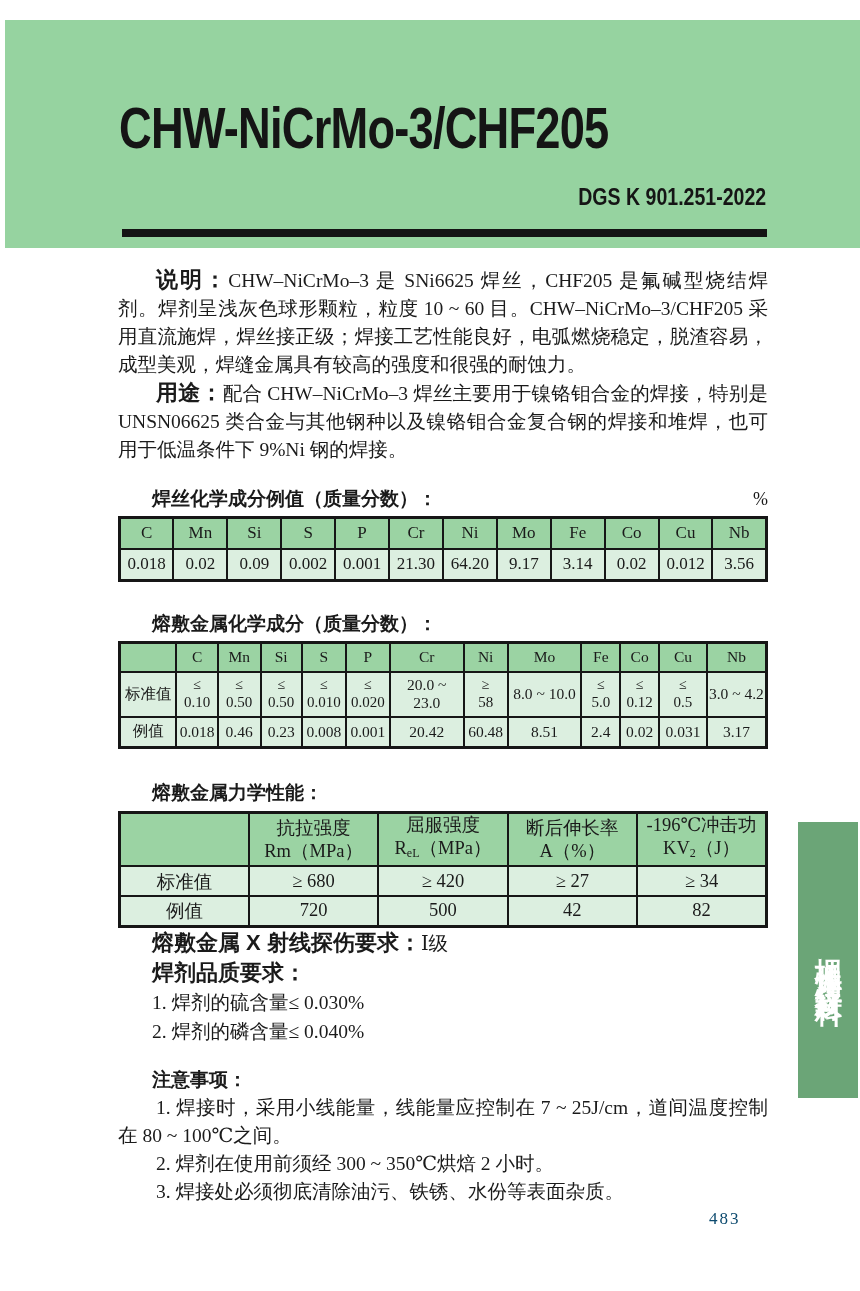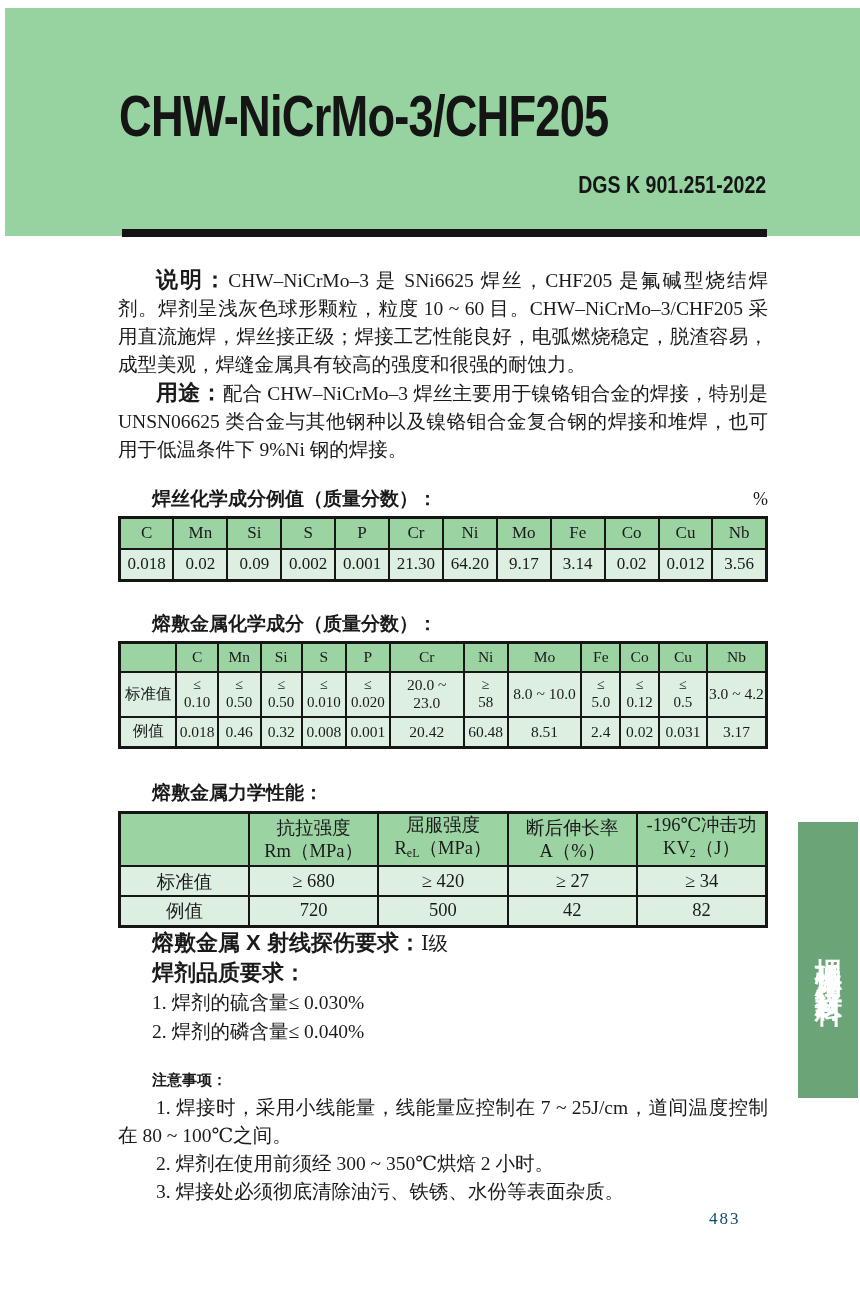--- a/index.html
+++ b/index.html
@@ -8,21 +8,21 @@
     --cell-light:#dcefe0;
     --tab-green:#6ba577;
     --ink:#1a1a1a;
   }
   *{box-sizing:border-box;margin:0;padding:0}
   html,body{background:#ffffff}
   body{
     width:860px;height:1291px;position:relative;overflow:hidden;
     font-family:"Liberation Serif","DejaVu Serif",serif;color:var(--ink);
   }
-  .green-header{position:absolute;left:5px;top:8px;width:855px;height:228px;background:var(--page-green)}
+  .green-header{position:absolute;left:5px;top:20px;width:855px;height:228px;background:var(--page-green)}
   .title{
     position:absolute;left:114px;top:74px;
     font-family:"Liberation Sans","DejaVu Sans",sans-serif;font-weight:700;
     font-size:58px;color:#151515;white-space:nowrap;letter-spacing:-1px;
     transform:scaleX(.78);transform-origin:left top;
   }
   .standard{
     position:absolute;right:94px;top:164px;
     font-family:"Liberation Sans","DejaVu Sans",sans-serif;font-weight:700;
     font-size:23px;color:#151515;white-space:nowrap;
@@ -63,21 +63,21 @@
   .mech-table{margin-top:6px}
   .mech-table th{height:50px;font-size:18.5px;line-height:23px}
   .mech-table td{height:30px;font-size:18.5px}
   .sub{font-size:12px;vertical-align:-3px}
 
   .req-block{padding-left:34px}
   .req-line{font-size:19.5px;line-height:29px}
   .req-item{font-size:19.5px;line-height:29px}
 
   .notes-block{margin-top:20px}
-  .notes-label{padding-left:34px;font-family:"Liberation Sans","DejaVu Sans",sans-serif;font-weight:700;font-size:15px;line-height:28px}
+  .notes-label{padding-left:34px;font-family:"Liberation Sans","DejaVu Sans",sans-serif;font-weight:700;font-size:19px;line-height:28px}
   .note-item{font-size:19.5px;line-height:28px;text-align:justify;text-indent:38px}
 
   .page-num{position:absolute;left:709px;top:1209px;font-size:17px;letter-spacing:2px;color:#0c4a6e}
 
   .side-tab{
     position:absolute;left:798px;top:822px;width:60px;height:276px;
     background:var(--tab-green);display:flex;align-items:center;justify-content:center;
   }
   .side-tab span{
     writing-mode:vertical-rl;text-orientation:upright;
@@ -215,21 +215,21 @@
           <td>
             <span class="cell-top">≤</span>
             <span class="cell-bot">0.5</span>
           </td>
           <td>3.0 ~ 4.2</td>
         </tr>
         <tr class="row-ex">
           <td class="lab">例值</td>
           <td>0.018</td>
           <td>0.46</td>
-          <td>0.32</td>
+          <td>0.23</td>
           <td>0.008</td>
           <td>0.001</td>
           <td>20.42</td>
           <td>60.48</td>
           <td>8.51</td>
           <td>2.4</td>
           <td>0.02</td>
           <td>0.031</td>
           <td>3.17</td>
         </tr>

